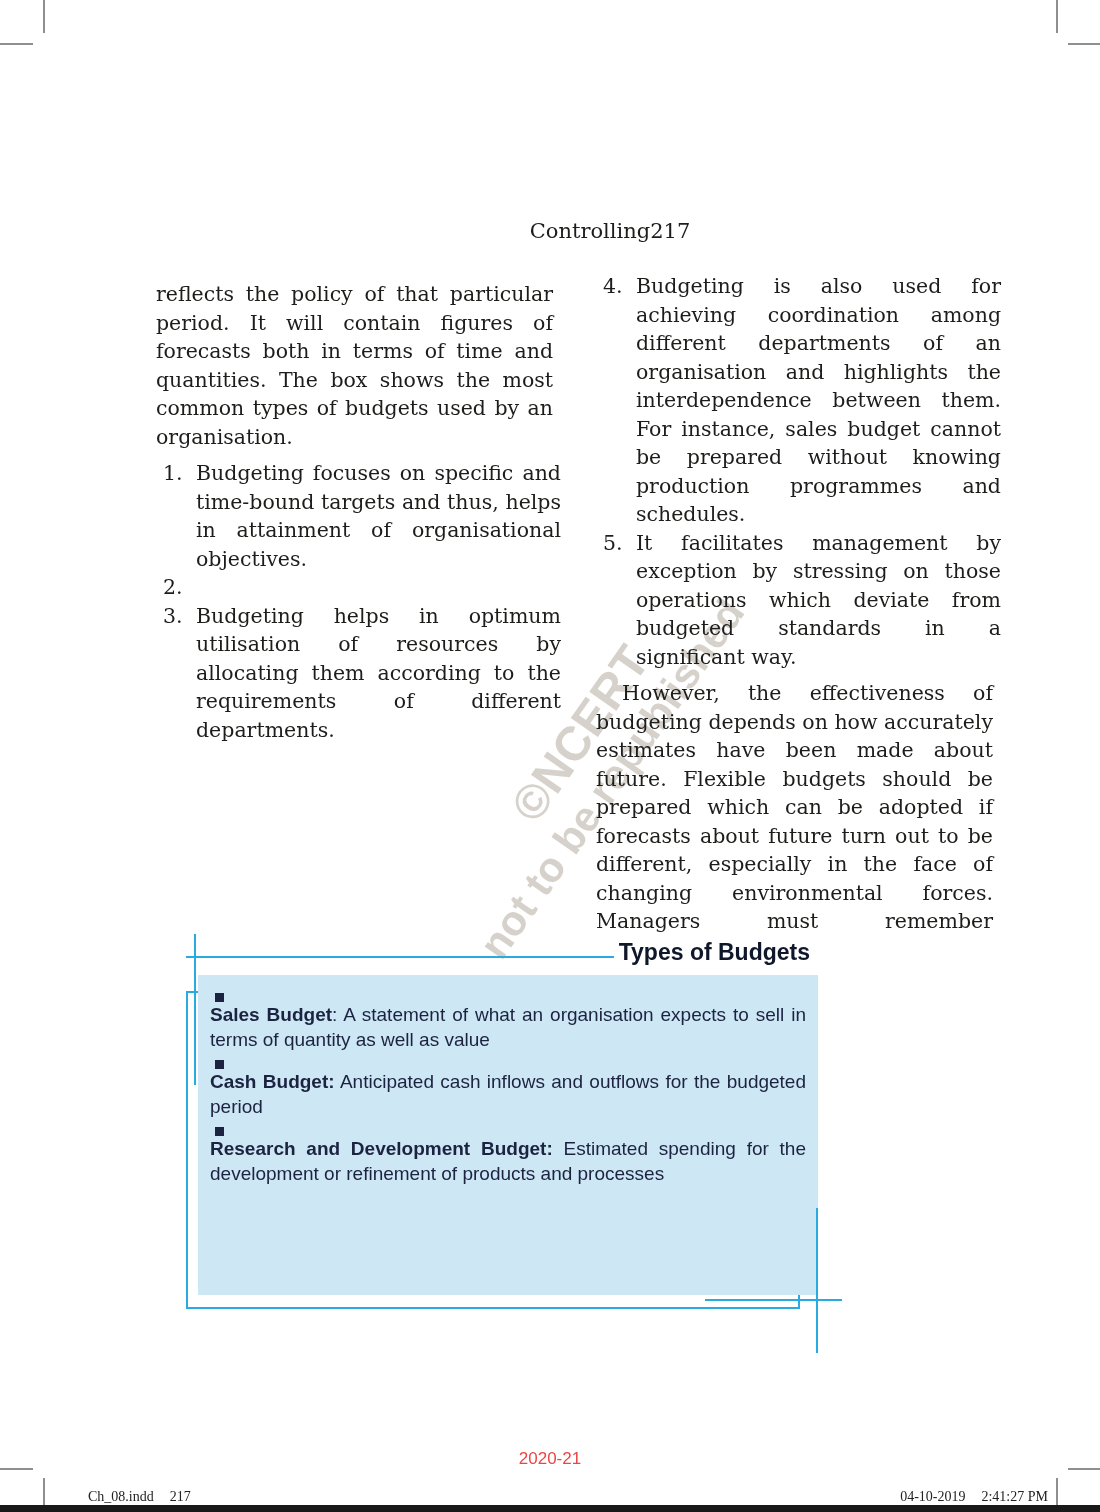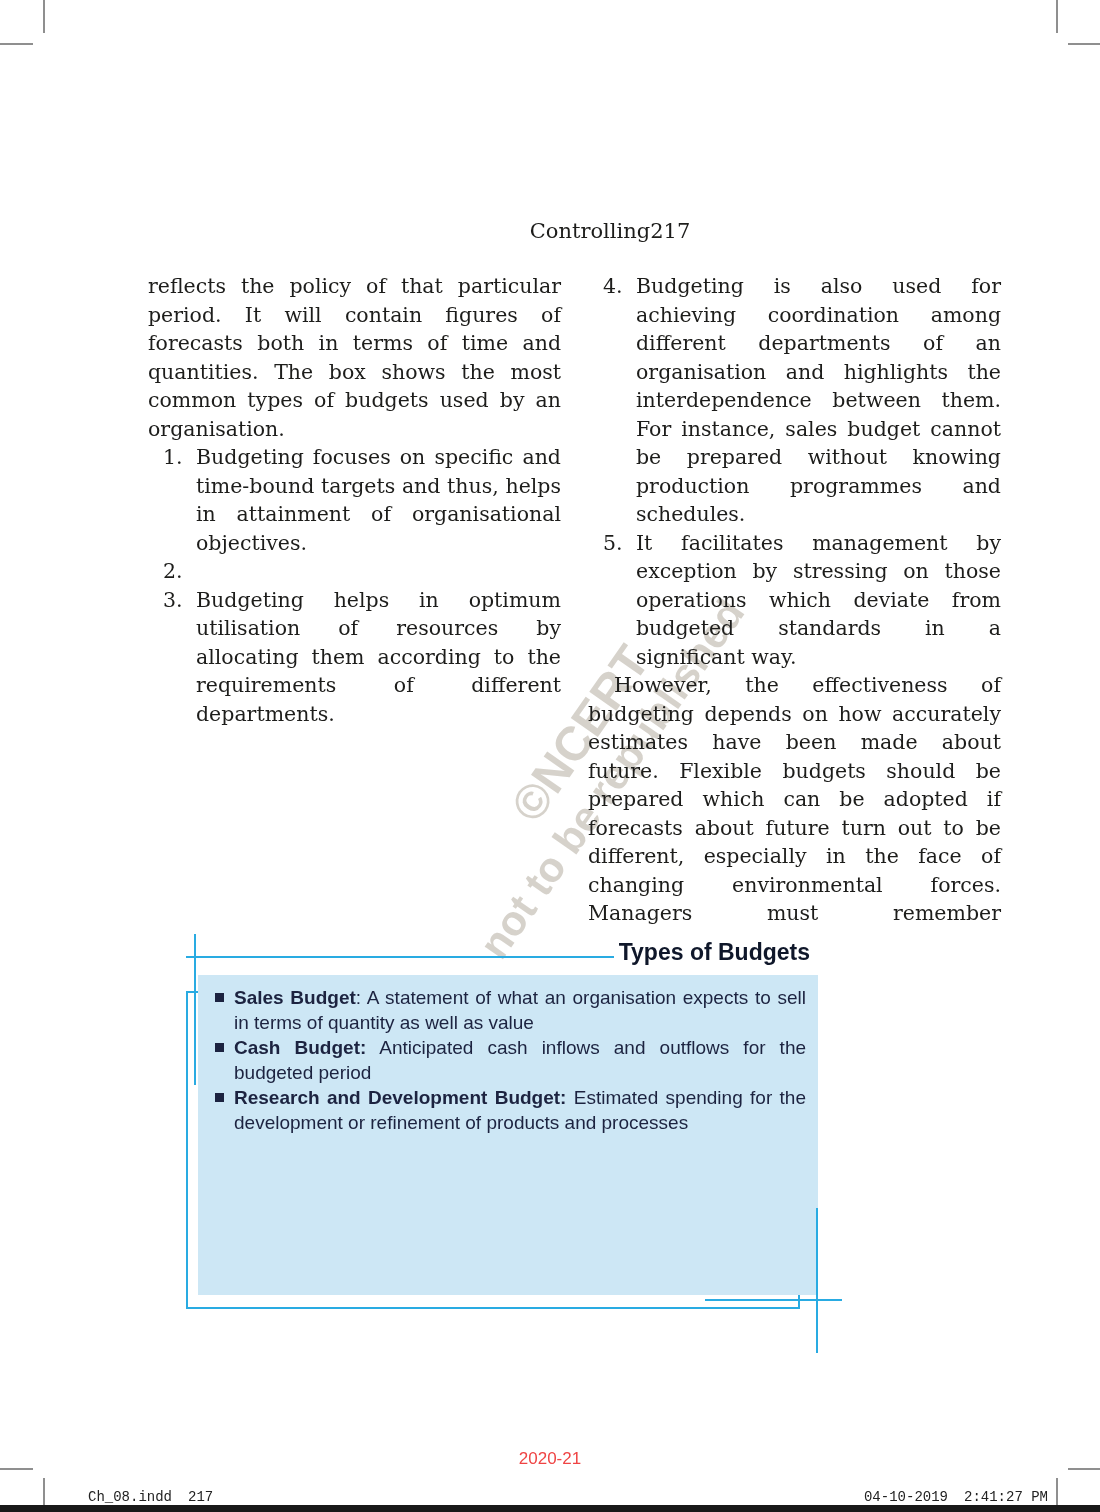--- a/index.html
+++ b/index.html
@@ -8,52 +8,52 @@
     font-family:"DejaVu Serif", serif;color:#1d1d1b;overflow:hidden;
   }
   
   .mark{position:absolute;background:#8f8f8f;}
   
   .page-header{position:absolute;left:160px;top:219px;width:852px;display:flex;justify-content:center;font-size:21px;margin-left:24px;}
   
   .col{position:absolute;top:272px;width:413px;font-size:20.5px;line-height:28.5px;text-align:justify;}
   .col-left{left:148px;}
   .col-right{left:588px;}
-  .col p{margin:0;}
+  .col p{margin:8px;}
   .indent{text-indent:26px;}
   .justify-last{text-align-last:justify;}
   .li{display:flex;}
   .li .num{flex:0 0 33px;padding-left:15px;}
   .li .txt{flex:1;text-align:justify;}
   
   .rule{position:absolute;left:186px;top:956px;width:428px;height:2px;background:#29abe2;}
   .box-title{position:absolute;left:610px;top:939px;width:200px;text-align:right;
     font-family:"Liberation Sans", sans-serif;font-weight:bold;font-size:23px;color:#0f172a;}
   .outline-box{position:absolute;left:186px;top:991px;width:614px;height:318px;
     border:2px solid #29abe2;box-sizing:border-box;background:transparent;}
   .box-fill{position:absolute;left:198px;top:975px;width:620px;height:320px;background:#cde7f5;
     box-sizing:border-box;padding:10px 12px 0 12px;
     font-family:"Liberation Sans", sans-serif;font-size:19px;line-height:25px;color:#1c2340;}
-  .box-item{display:flex;}
+  .box-item{display:flex;flex-direction:column;}
   .box-item .sq{flex:0 0 9px;width:9px;height:9px;background:#1c2340;margin:8px 10px 0 5px;}
   .box-item p{flex:1;margin:0;text-align:justify;}
   .box-item b{font-weight:bold;}
   .decor{position:absolute;background:#29abe2;}
   .decor-v-left{left:194px;top:934px;width:2px;height:151px;}
   .decor-v-right{left:816px;top:1208px;width:2px;height:145px;}
   .decor-h-right{left:705px;top:1299px;width:137px;height:2px;}
   
   .wm{position:absolute;font-family:"Liberation Sans", sans-serif;font-weight:bold;
     color:rgba(170,160,147,0.48);white-space:nowrap;pointer-events:none;}
   .wm1{left:500px;top:800px;font-size:48px;transform:rotate(-55deg);transform-origin:left top;}
   .wm2{left:470px;top:940px;font-size:42px;transform:rotate(-55deg);transform-origin:left top;}
   
   .year{position:absolute;left:0;top:1449px;width:100%;text-align:center;
     font-family:"Liberation Sans", sans-serif;font-size:17px;color:#ef4444;}
-  .imprint{position:absolute;top:1489px;font-family:Liberation Mono, monospace;font-size:14px;color:#222;}
+  .imprint{position:absolute;top:1489px;font-family:Liberation Serif, serif;font-size:14px;color:#222;}
   .imprint-left{left:88px;}
   .imprint-right{right:52px;}
   .imprint span{margin-right:16px;}
   .imprint span:last-child{margin-right:0;}
   .bottom-bar{position:absolute;left:0;top:1505px;width:1100px;height:7px;background:#191919;}
 </style>
 </head>
 <body>
 
 <div class="mark" style="left:43px;top:0;width:2px;height:33px;"></div>

